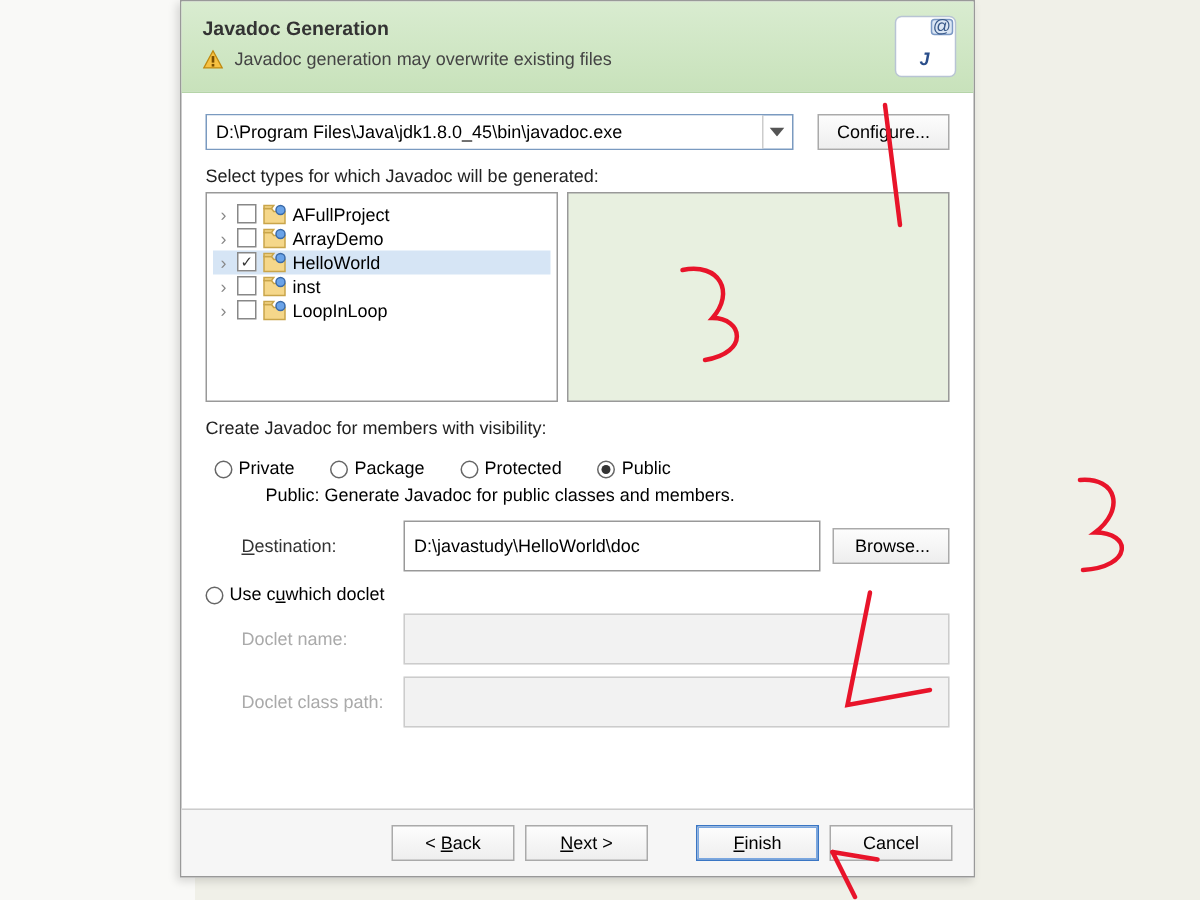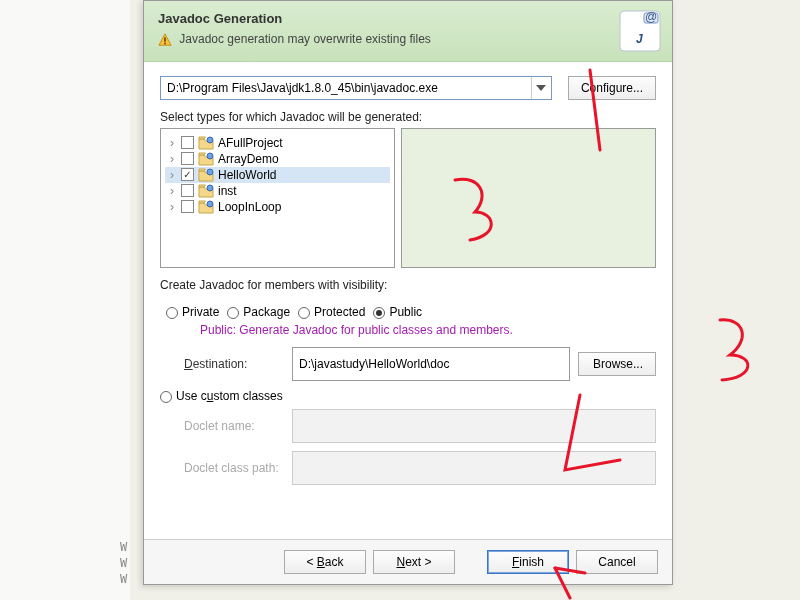--- a/index.html
+++ b/index.html
@@ -1,19 +1,19 @@
 <!DOCTYPE html>
 <html><head>
   <meta charset="utf-8">
   <style>
     * { box-sizing: border-box; font-family: "Segoe UI", Tahoma, sans-serif; font-size: 12px; }
     body { margin: 0; padding: 0; background: #f0f0e8; width: 800px; height: 600px; position: relative; overflow: hidden; }
     .bg-col { position: absolute; left: 0; top: 0; width: 130px; height: 600px; background: #f9f9f7; }
     .bg-text { position: absolute; left: 120px; color: #888; font-family: monospace; }
-    .dialog { position: absolute; left: 143px; top: 0; width: 530px; background: #fff; border: 1px solid #999; box-shadow: -2px 2px 6px rgba(0,0,0,0.15); }
+    .dialog { position: absolute; left: 120px; top: 0; width: 530px; background: #fff; border: 1px solid #999; box-shadow: -2px 2px 6px rgba(0,0,0,0.15); }
     .dlg-header { background: linear-gradient(#d9ecd0, #c8e2bb); padding: 10px 14px 14px 14px; position: relative; border-bottom: 1px solid #b5d4a8; }
     .dlg-title { font-weight: bold; font-size: 13px; color: #333; }
     .dlg-warn { margin-top: 6px; color: #444; }
     .warn-icon { display: inline-block; width: 14px; height: 14px; vertical-align: middle; margin-right: 4px; }
     .dlg-logo { position: absolute; right: 10px; top: 8px; width: 44px; height: 44px; }
     .dlg-body { padding: 14px 16px 10px 16px; }
     .lbl { color: #222; margin-bottom: 4px; display: block; }
     .underline { text-decoration: underline; }
     .row { display: flex; gap: 16px; align-items: center; margin-bottom: 10px; }
     .combo { flex: 1; display: flex; border: 1px solid #7a9ac0; background: #fff; height: 24px; }
@@ -22,25 +22,25 @@
     .btn { background: linear-gradient(#fdfdfd,#eee); border: 1px solid #aaa; padding: 4px 12px; cursor: pointer; min-width: 78px; text-align: right; }
     .twopane { display: flex; gap: 6px; margin-bottom: 10px; }
     .pane { border: 1px solid #999; background: #fff; height: 140px; padding: 6px 4px; overflow: auto; }
     .pane-left { flex: 0 0 235px; }
     .pane-right { flex: 1; background: #e8f0e0; }
     .tree-row { display: flex; align-items: center; gap: 4px; padding: 1px 2px; cursor: pointer; }
     .tree-row.selected { background: #d6e5f5; }
     .expander { width: 10px; color: #888; text-align: center; }
     .cb { width: 13px; height: 13px; border: 1px solid #888; background: #fff; display: inline-flex; align-items: center; justify-content: center; font-size: 10px; color: #333; }
     .folder-icon { width: 16px; height: 14px; }
-    .visibility-row { display: flex; gap: 8px; margin: 13px 0 4px 6px; align-items: center; }
+    .visibility-row { display: flex; gap: 24px; margin: 13px 0 4px 6px; align-items: center; }
     .radio { width: 12px; height: 12px; border: 1px solid #666; border-radius: 50%; display: inline-flex; align-items: center; justify-content: center; margin-right: 4px; vertical-align: middle; }
     .radio.checked::after { content: ""; width: 6px; height: 6px; background: #333; border-radius: 50%; display: block; }
     .vis-item { cursor: pointer; }
-    .vis-desc { margin: 4px 0 10px 40px; color: #a21caf; }
+    .vis-desc { margin: 4px 0 10px 40px; color: #000000; }
     .doclet-sub { margin-left: 24px; display: flex; align-items: center; gap: 8px; margin-bottom: 8px; }
     .doclet-sub .lbl2 { width: 100px; color: #333; }
     .doclet-sub.disabled .lbl2 { color: #aaa; }
     .txt { flex: 1; border: 1px solid #999; height: 22px; padding: 16px 6px; }
     .txt:disabled { background: #f2f2f2; border-color: #ccc; }
     .dlg-footer { border-top: 1px solid #ccc; padding: 10px 14px; display: flex; justify-content: flex-end; gap: 7px; background: #f6f6f6; }
     .wiz-btn { min-width: 82px; padding: 4px 0; border: 1px solid #aaa; background: linear-gradient(#fdfdfd,#eee); cursor: pointer; text-align: center; }
     .wiz-btn.default { border: 1px solid #3a76c4; box-shadow: 0 0 0 1px #7aa7e0 inset; }
     .annotation { position: absolute; pointer-events: none; }
   </style>
@@ -159,21 +159,21 @@
     <div class="doclet-sub">
       <span class="lbl2">
         <span class="underline">D</span><span>estination:</span>
       </span>
       <input class="txt" type="text" value="D:\javastudy\HelloWorld\doc" style="">
       <div class="btn">Browse...</div>
     </div>
 
     <div style="margin:6px 0;">
       <span class="vis-item">
-        <span class="radio"></span><span>Use c</span><span class="underline">u</span><span>stom classes</span>
+        <span class="radio"></span><span>Use c</span><span class="underline">u</span><span>which doclet</span>
       </span>
     </div>
     <div class="doclet-sub disabled">
       <span class="lbl2">Doclet name:</span>
       <input class="txt" type="text" disabled="" style="">
     </div>
     <div class="doclet-sub disabled">
       <span class="lbl2">Doclet class path:</span>
       <input class="txt" type="text" disabled="" style="">
     </div>

